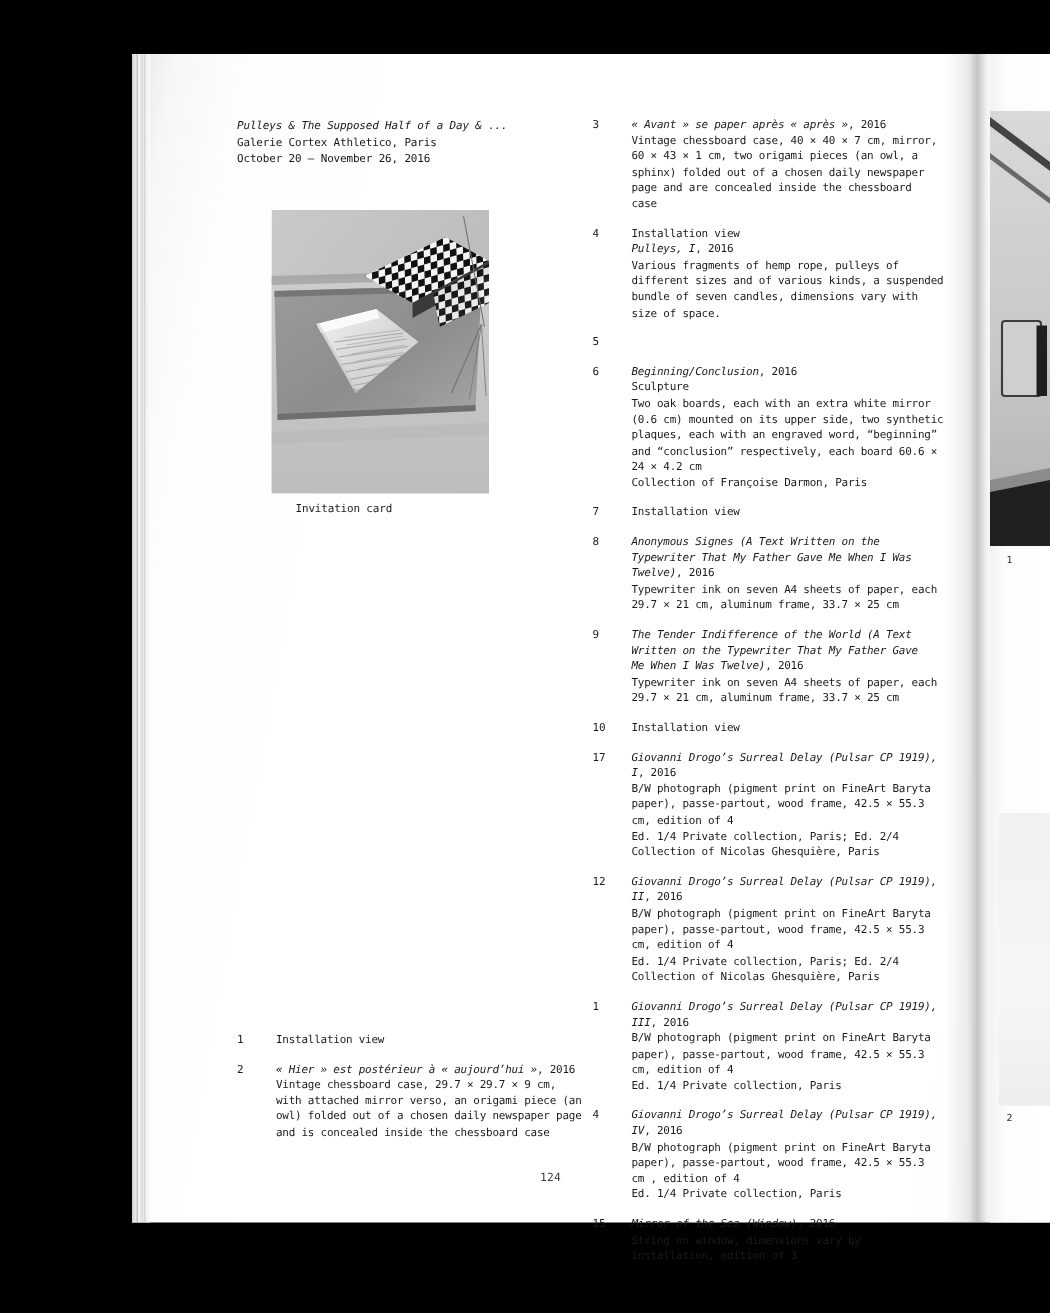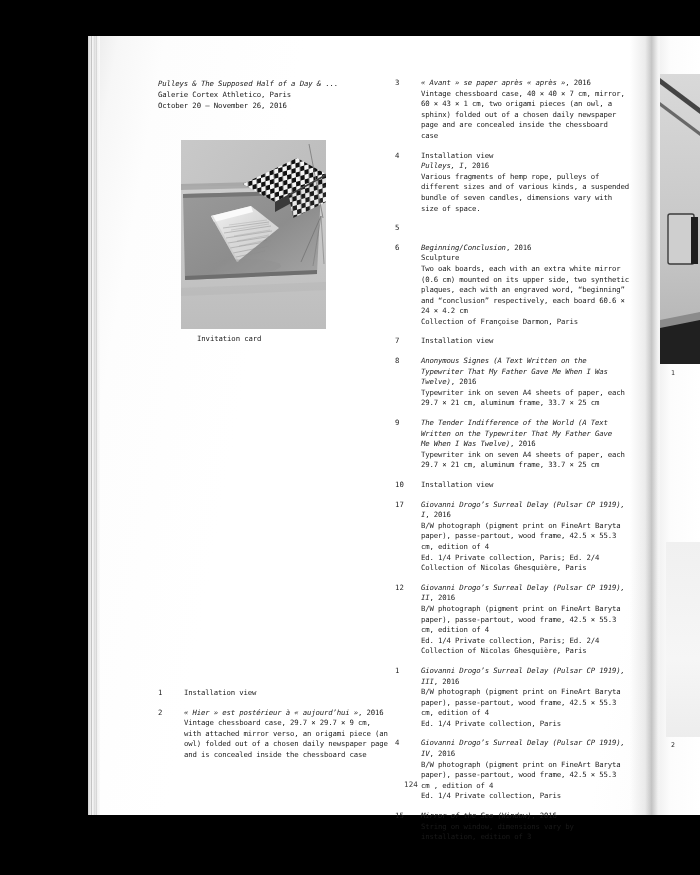--- a/index.html
+++ b/index.html
@@ -51,21 +51,21 @@
   .col{position:absolute;}
   .col-left{left:70px;top:652px;width:250px;}
   .col-right{left:307px;top:42px;width:238px;}
   .entry{display:flex;margin-bottom:9px;}
   .entry .num{width:26px;flex:0 0 26px;font-size:7.3px;line-height:10.6px;color:#1a1a1a;}
   .entry .body{flex:1;}
   .entry .body div{font-size:7.3px;line-height:10.6px;color:#1a1a1a;letter-spacing:-.15px;}
   .entry .body .ital{font-style:italic;}
 
   .folio{position:absolute;left:0;top:744px;width:558px;text-align:center;
-    font-size:7.5px;color:#3a3a3a;letter-spacing:.2px;margin-left:44px;}
+    font-size:7.5px;color:#3a3a3a;letter-spacing:.2px;}
 
   
   .rfig{position:absolute;}
   .rfig-cap{position:absolute;font-size:6.5px;color:#2a2a2a;}
 </style>
 </head>
 <body>
 
 <div class="scene">
 

